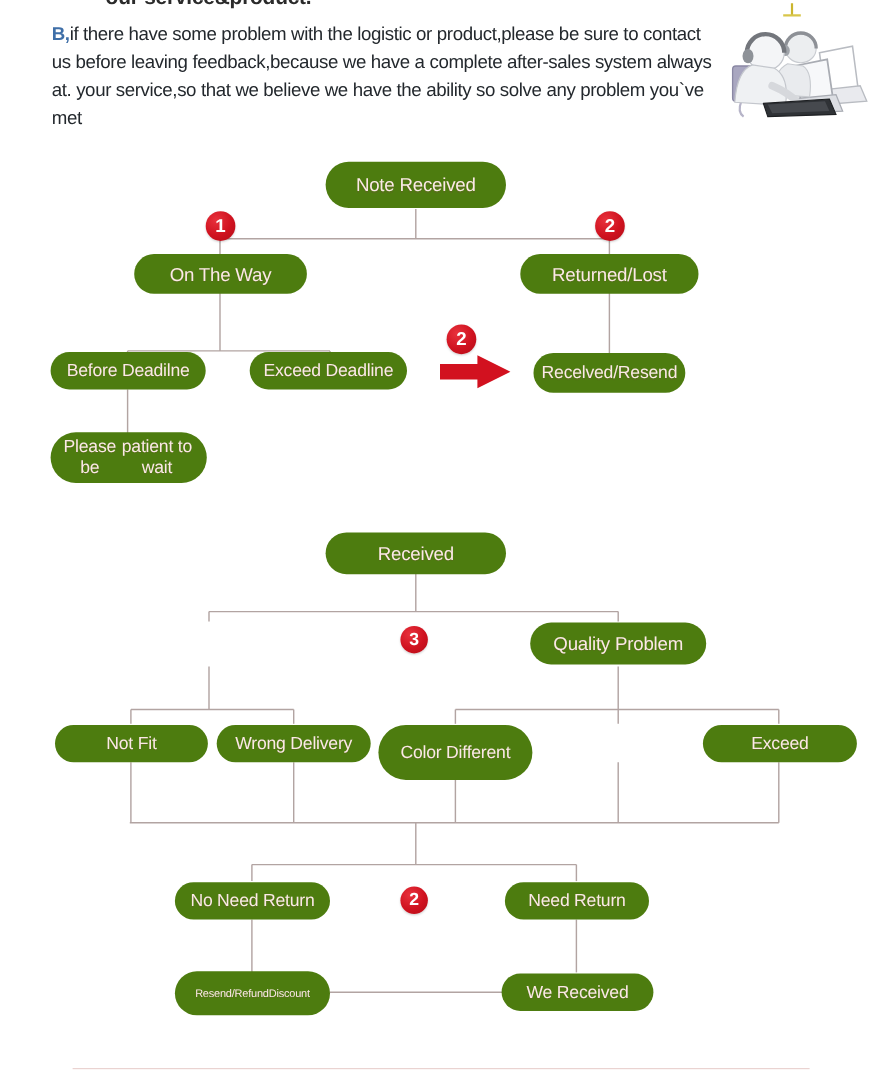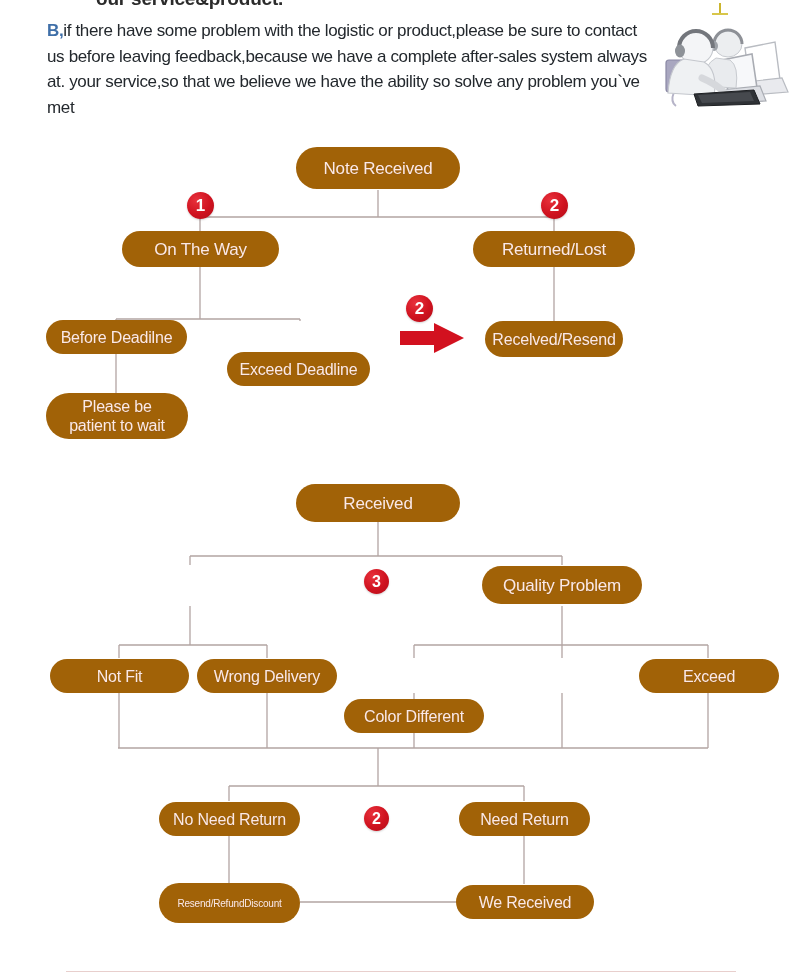--- a/index.html
+++ b/index.html
@@ -22,21 +22,21 @@
     letter-spacing:-.35px;
   }
   .intro .lead{color:#3f6fa8;font-weight:600;}
   .intro p{margin:0;}
 
   
   .support-art{position:absolute;left:650px;top:2px;width:140px;height:112px;}
   .support-art svg{display:block;}
   .node{
     position:absolute;box-sizing:border-box;
-    background:#a16207;border-radius:999px;
+    background:#4d7c0f;border-radius:999px;
     color:#fbe9e6;text-align:center;
     display:flex;align-items:center;justify-content:center;
     font-size:17px;line-height:19px;letter-spacing:-.2px;
     padding:0 10px;
     text-shadow:0 1px 0 rgba(120,70,64,.25);
     z-index:3;
   }
   .node.two-line{line-height:19px;}
   .node .nl{display:block;}
 
@@ -166,25 +166,25 @@
   </svg>
 
   <div class="node" style="left:296px;top:147px;width:164px;height:42px;">Note Received</div>
 
   <div class="node" style="left:122px;top:231px;width:157px;height:36px;">On The Way</div>
 
   <div class="node" style="left:473px;top:231px;width:162px;height:36px;">Returned/Lost</div>
 
   <div class="node" style="left:46px;top:320px;width:141px;height:34px;font-size:16px;">Before Deadilne</div>
 
-  <div class="node" style="left:227px;top:320px;width:143px;height:34px;font-size:16px;margin-top:32px;">Exceed Deadline</div>
+  <div class="node" style="left:227px;top:320px;width:143px;height:34px;font-size:16px;">Exceed Deadline</div>
 
   <div class="node" style="left:485px;top:321px;width:138px;height:36px;font-size:16px;">Recelved/Resend</div>
 
-  <div class="node two-line" style="left:46px;top:393px;width:142px;height:46px;flex-direction:column;font-size:16px;">
+  <div class="node two-line" style="left:46px;top:393px;width:142px;height:46px;flex-direction:row;font-size:16px;">
     <span class="nl">Please be</span>
     <span class="nl">patient to wait</span>
   </div>
 
   <div class="marker" style="left:187px;top:192px;">1</div>
   <div class="marker" style="left:541px;top:192px;">2</div>
   <div class="marker" style="left:406px;top:295px;">2</div>
 
   <div class="arrow-red" style="left:400px;top:322px;">
     <svg width="66" height="32" viewBox="0 0 66 32" xmlns="http://www.w3.org/2000/svg">
@@ -194,21 +194,21 @@
 
   <div class="node" style="left:296px;top:484px;width:164px;height:38px;">Received</div>
 
 
   <div class="node" style="left:482px;top:566px;width:160px;height:38px;">Quality Problem</div>
 
   <div class="node" style="left:50px;top:659px;width:139px;height:34px;font-size:16px;">Not Fit</div>
 
   <div class="node" style="left:197px;top:659px;width:140px;height:34px;font-size:16px;">Wrong Delivery</div>
 
-  <div class="node" style="left:344px;top:659px;width:140px;height:34px;font-size:16px;margin-top:40px;">Color Different</div>
+  <div class="node" style="left:344px;top:659px;width:140px;height:50px;font-size:16px;">Color Different</div>
 
 
   <div class="node" style="left:639px;top:659px;width:140px;height:34px;font-size:16px;">Exceed</div>
 
   <div class="node" style="left:159px;top:802px;width:141px;height:34px;font-size:16px;">No Need Return</div>
 
   <div class="node" style="left:459px;top:802px;width:131px;height:34px;font-size:16px;">Need Return</div>
 
   <div class="node two-line" style="left:159px;top:883px;width:141px;height:40px;flex-direction:row;font-size:10px;line-height:17px;">
     <span class="nl">Resend/Refund</span>

